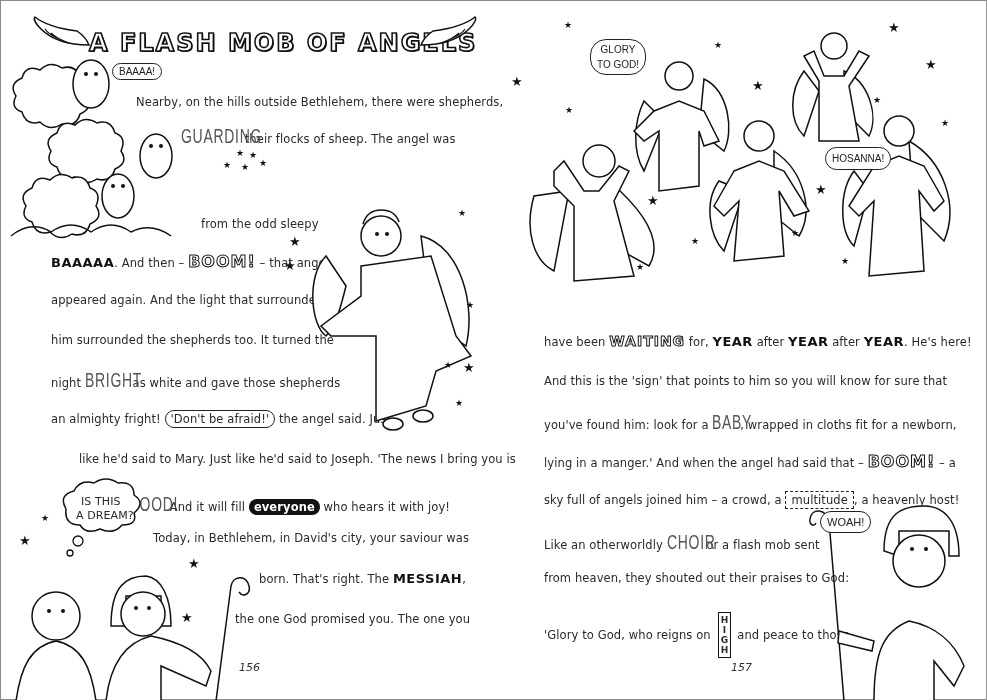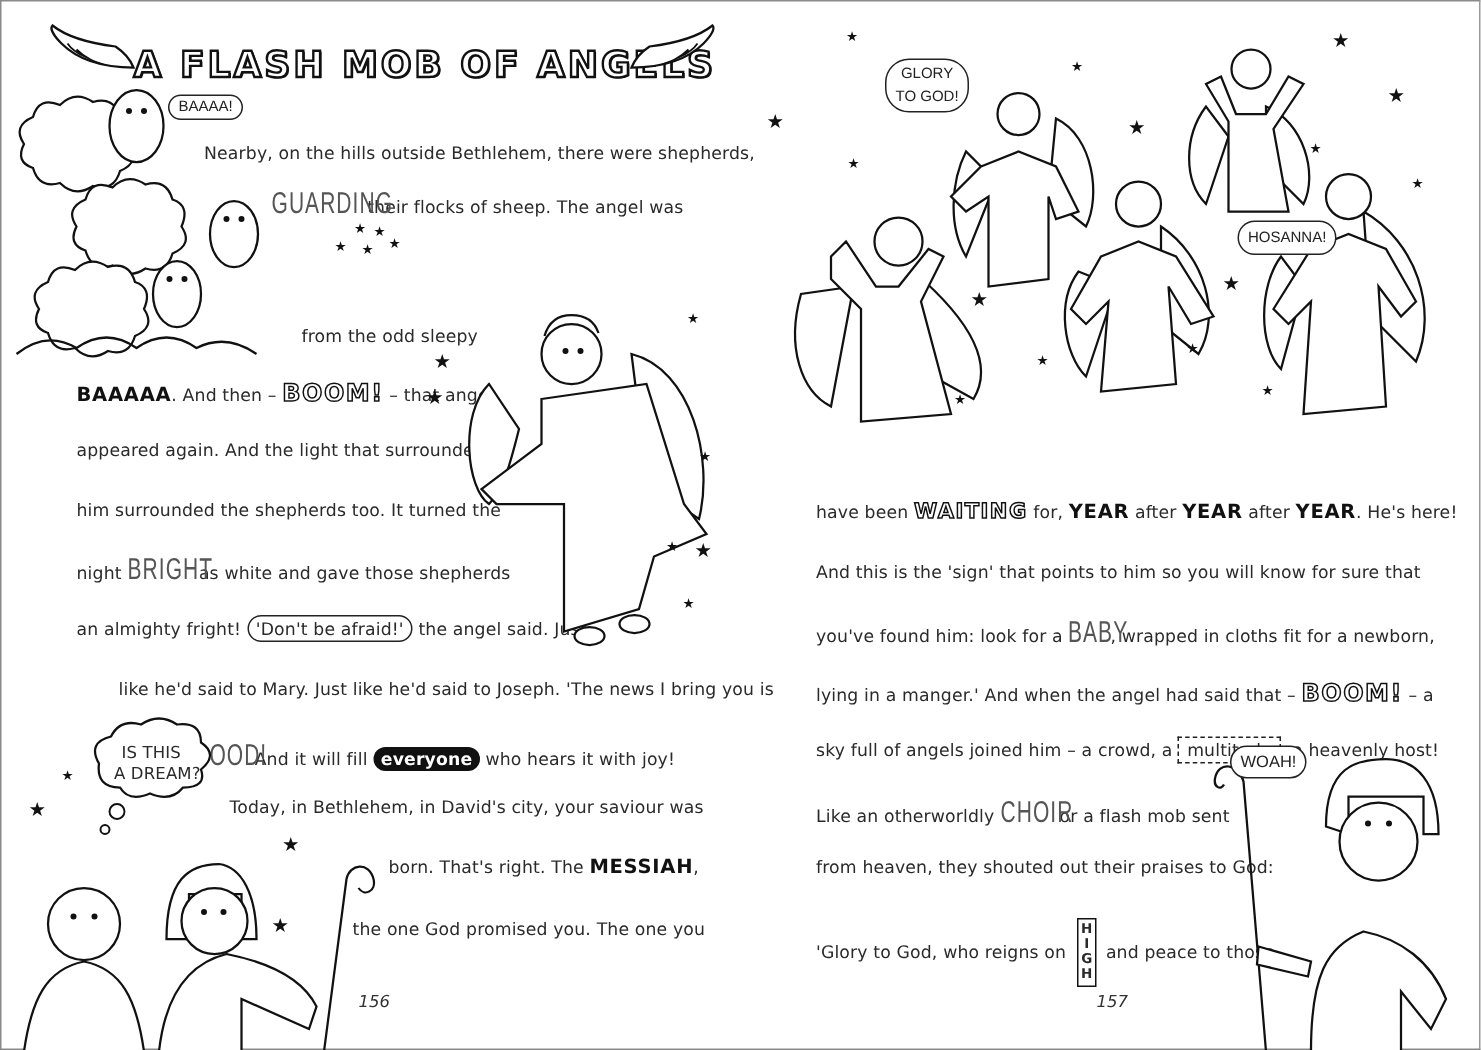--- a/index.html
+++ b/index.html
@@ -245,17 +245,17 @@
         <path d="M50 200 C50 150 60 130 85 120 C110 125 130 140 140 165 L130 185 L110 160 L110 200 Z"></path>
         <path d="M60 50 C60 10 80 5 100 5 C120 5 135 20 135 55 L125 55 L125 30 L75 30 L75 55Z"></path>
         <circle cx="95" cy="60" r="26"></circle>
         <path d="M15 130 L50 140 L48 150 L14 142 Z"></path>
       </g>
       <g fill="#111">
           <circle cx="88" cy="48" r="2"></circle>
           <circle cx="102" cy="48" r="2"></circle>
         </g>
     </svg>
-    <div class="bubble" style="left:326px;top:496px;font-size:11px;border-radius:14px;padding:4px 6px;text-align:center;">WOAH!</div>
+    <div class="bubble" style="left:326px;top:510px;font-size:11px;border-radius:14px;padding:4px 6px;text-align:center;">WOAH!</div>
 
     <div class="pageno" style="left:237px;top:660px;">157</div>
   </div>
 </div>
 
 </body></html>

